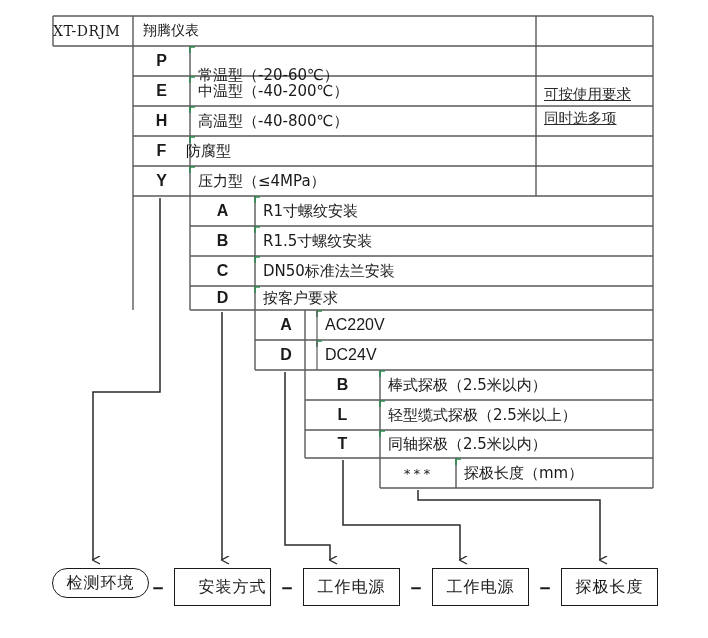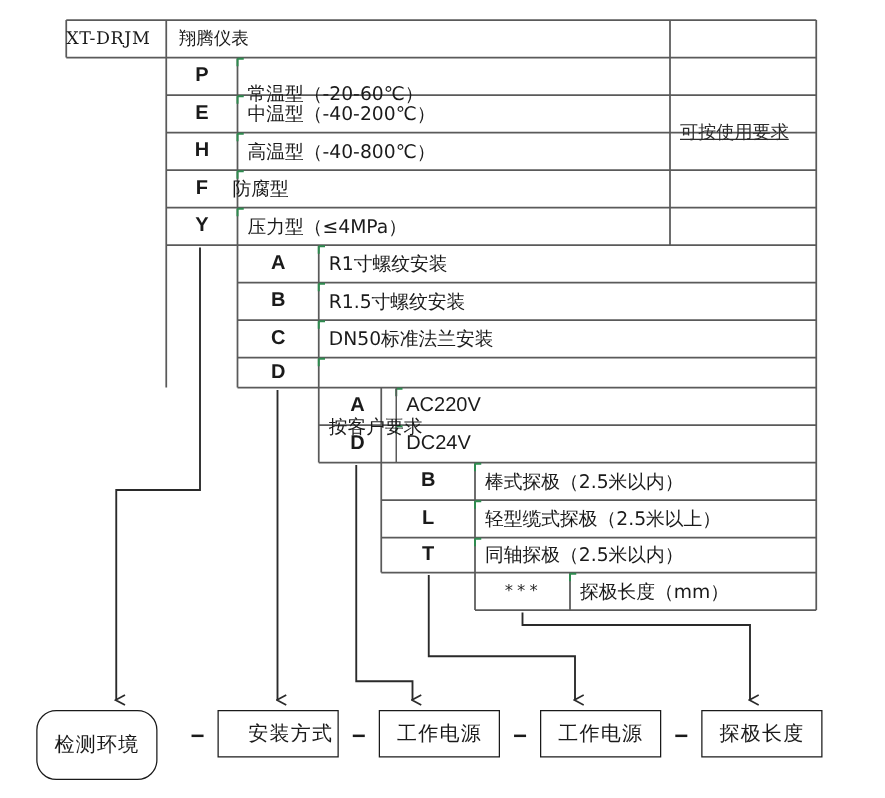--- a/index.html
+++ b/index.html
@@ -182,20 +182,21 @@
 <div class="cell model" style="left:53px; top:16px; width:80px; height:30px;">
   <span>XT-DRJM</span>
 </div>
 
 <div class="cell brand" style="left:133px; top:16px; width:403px; height:30px;">
   <span>翔腾仪表</span>
 </div>
 
 <div class="note" style="left:536px; top:16px; width:117px; height:180px;text-decoration:underline;">
   <span>可按使用要求</span>
+  <span>同时选多项</span>
 </div>
 
 <div class="cell code" style="left:133px; top:46px; width:57px; height:30px;">
     <span>P</span>
   </div>
 <div class="cell desc" style="left:190px; top:46px; width:346px; height:30px;margin-top:14px;">
     <span>常温型（-20-60℃）</span>
   </div>
 
 <div class="cell code" style="left:133px; top:76px; width:57px; height:30px;">
@@ -243,21 +244,21 @@
 <div class="cell code" style="left:190px; top:256px; width:65px; height:30px;">
     <span>C</span>
   </div>
 <div class="cell desc" style="left:255px; top:256px; width:398px; height:30px;">
     <span>DN50标准法兰安装</span>
   </div>
 
 <div class="cell code" style="left:190px; top:286px; width:65px; height:24px;">
     <span>D</span>
   </div>
-<div class="cell desc" style="left:255px; top:286px; width:398px; height:24px;margin-top:43px;">
+<div class="cell desc" style="left:255px; top:286px; width:398px; height:24px;">
     <span>按客户要求</span>
   </div>
 
 <div class="cell code" style="left:255px; top:310px; width:62px; height:30px;">
     <span>A</span>
   </div>
 <div class="cell desc" style="left:317px; top:310px; width:336px; height:30px; font-family:'Liberation Sans', sans-serif; font-size:16px;">
     <span>AC220V</span>
   </div>
 
@@ -289,21 +290,21 @@
     <span>同轴探极（2.5米以内）</span>
   </div>
 
 <div class="stars" style="left:380px; top:458px; width:76px; height:30px;">
     <span>***</span>
   </div>
 <div class="cell desc" style="left:456px; top:458px; width:197px; height:30px;">
     <span>探极长度（mm）</span>
   </div>
 
-<div class="bbox" style="left:29px; top:568px; width:97px; height:56px;border-radius:16px;">
+<div class="bbox" style="left:52px; top:568px; width:97px; height:30px;border-radius:16px;">
   <span>检测环境</span>
 </div>
 <div class="dash" style="left:142px; top:568px; width:32px; height:38px;">
   <span>－</span>
 </div>
 
 <div class="bbox" style="left:174px; top:568px; width:97px; height:38px;padding-left:20px;">
   <span>安装方式</span>
 </div>
 <div class="dash" style="left:271px; top:568px; width:32px; height:38px;">

